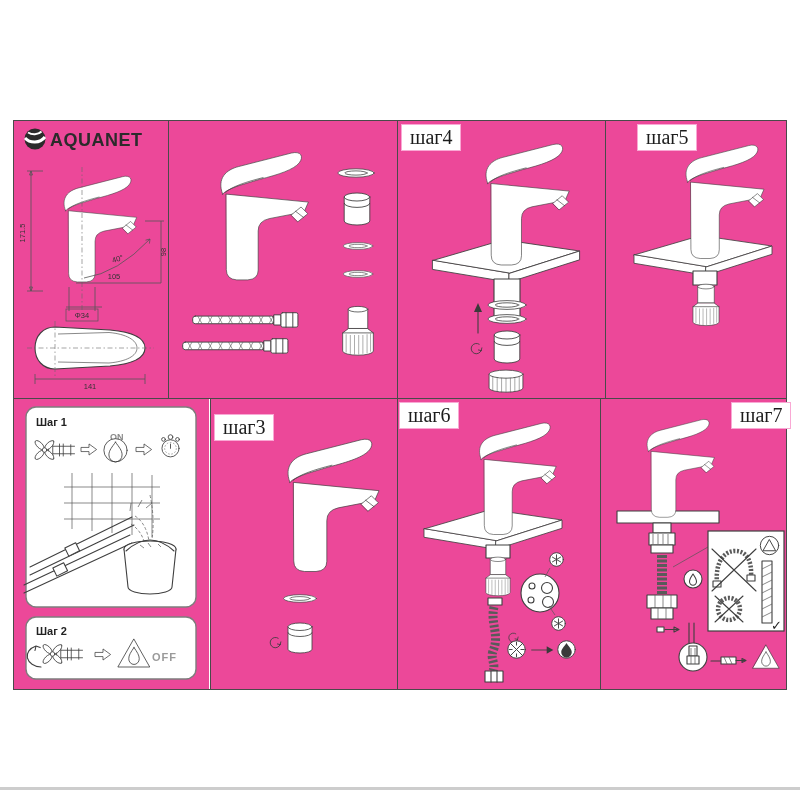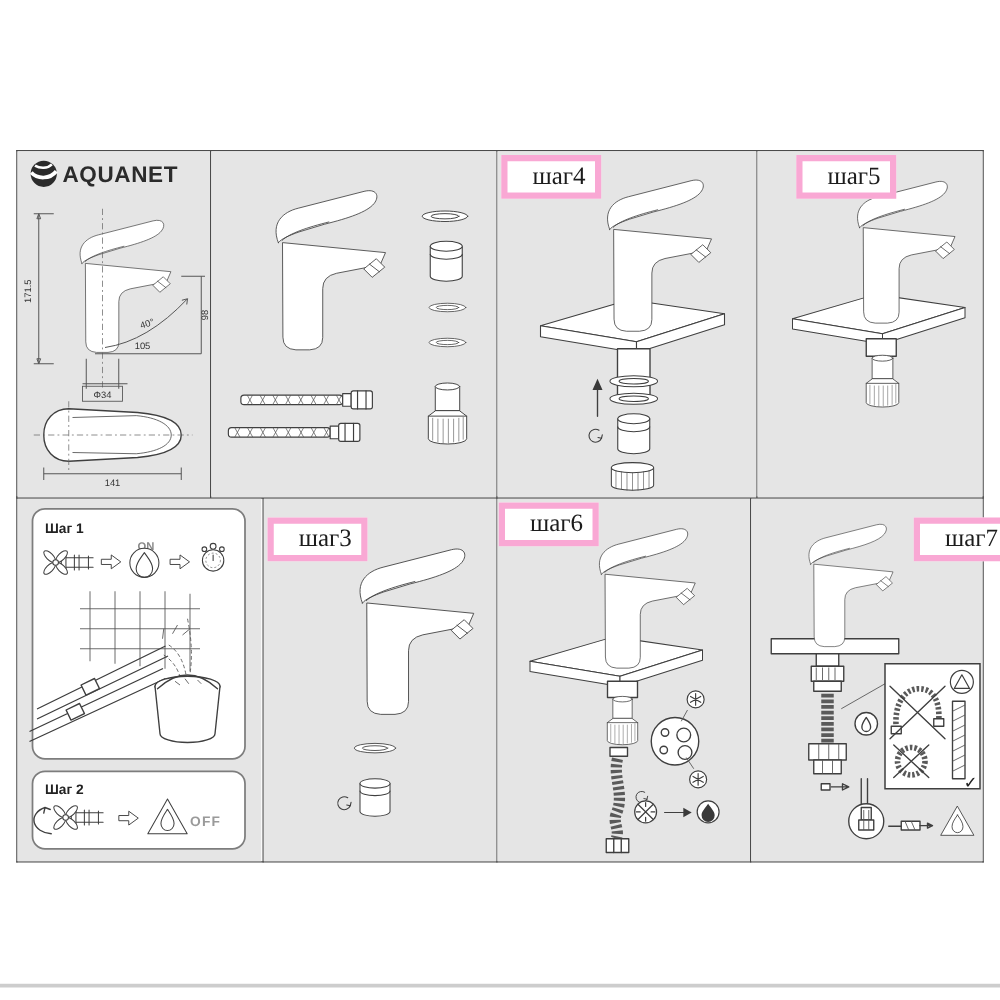--- a/index.html
+++ b/index.html
@@ -1,22 +1,22 @@
 <!DOCTYPE html>
 <html><head>
 <meta charset="utf-8">
 <style>
   html,body{margin:0;padding:0;background:#fff;}
   #sheet{position:relative;width:800px;height:800px;background:#fff;overflow:hidden;
          font-family:"Liberation Sans",sans-serif;color:#2d2d2d;}
-  .panel{position:absolute;background:#e5e5e5;}
+  .panel{position:absolute;background:#ec4899;}
   .bline{position:absolute;background:#4a4a4a;}
-  .step-title{position:absolute;border:5px solid #f9a8d4;background:#fff;
+  .step-title{position:absolute;border:1px solid #f9a8d4;background:#fff;
     font-family:"Liberation Serif",serif;font-size:20px;line-height:24px;
-    padding:0 8px 1px 20px;color:#1c1c1c;z-index:5;}
+    padding:0 8px 1px 8px;color:#1c1c1c;z-index:5;}
   svg{display:block;}
   .ln{fill:none;stroke:#3f3f3f;stroke-width:1.1;stroke-linecap:round;stroke-linejoin:round;}
   .wf{fill:#fff;stroke:#3f3f3f;stroke-width:1.1;stroke-linecap:round;stroke-linejoin:round;}
   .thin{fill:none;stroke:#565656;stroke-width:0.7;}
   .dim{fill:none;stroke:#565656;stroke-width:0.8;}
   .cl{fill:none;stroke:#6a6a6a;stroke-width:0.6;stroke-dasharray:5 2.5 1.5 2.5;}
   .braid{fill:none;stroke:#5a5a5a;}
   .dtxt{font-family:"Liberation Sans",sans-serif;font-size:7.5px;fill:#333;}
   .ontxt{font-family:"Liberation Sans",sans-serif;font-size:9px;font-weight:700;fill:#8a8a8a;}
   .offtxt{font-family:"Liberation Sans",sans-serif;font-size:11px;font-weight:700;fill:#9a9a9a;letter-spacing:1px;}
@@ -138,21 +138,21 @@
         <circle class="wf" cx="12" cy="12" r="10.5"></circle>
         <path class="ln" d="M12,5.5 L19,18 H5 Z"></path>
       </symbol>
     </defs>
   </svg>
 
   <div class="step-title" style="left:401px;top:124px">шаг4</div>
   <div class="step-title" style="left:637px;top:124px">шаг5</div>
   <div class="step-title" style="left:214px;top:414px">шаг3</div>
   <div class="step-title" style="left:399px;top:402px">шаг6</div>
-  <div class="step-title" style="left:731px;top:414px">шаг7</div>
+  <div class="step-title" style="left:731px;top:402px">шаг7</div>
 
   <div class="panel" style="left:14px;top:121px;width:154px;height:277px">
     <svg width="154" height="277" viewBox="0 0 154 277">
       <g>
         <circle cx="21" cy="18" r="10.5" fill="#2b2b2b"></circle>
         <path d="M11,17 C16,22.5 26,22.5 31,16" stroke="#fff" stroke-width="3" fill="none"></path>
         <path d="M14,11.5 C18,14 24,14 27.5,10.5" stroke="#fff" stroke-width="2" fill="none"></path>
         <text class="logotxt" x="36" y="24.5">AQUANET</text>
       </g>
       <g>

